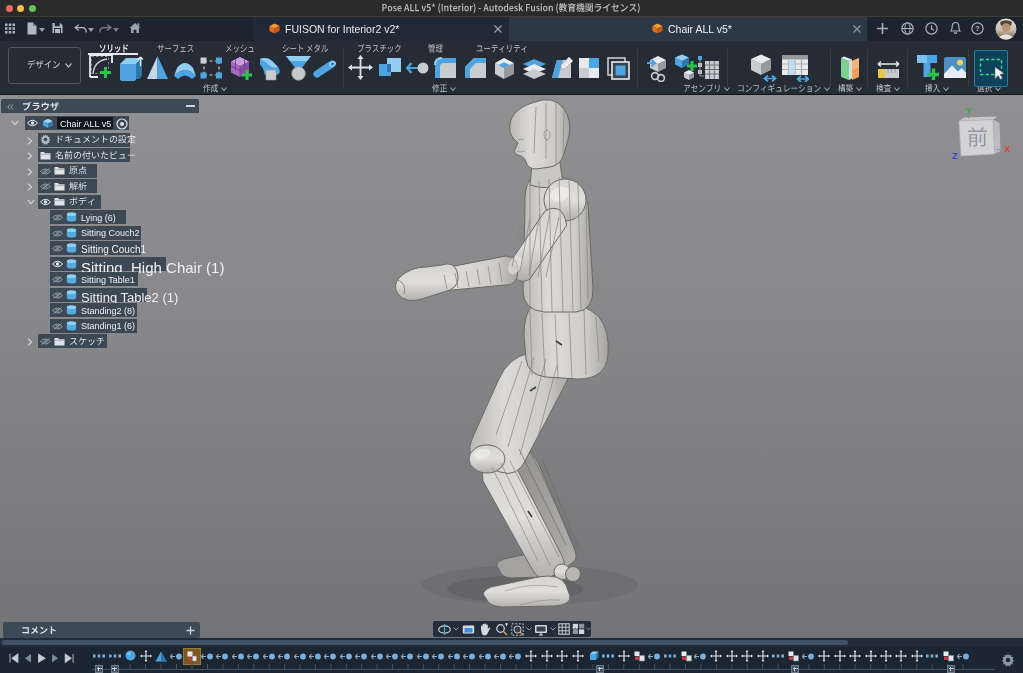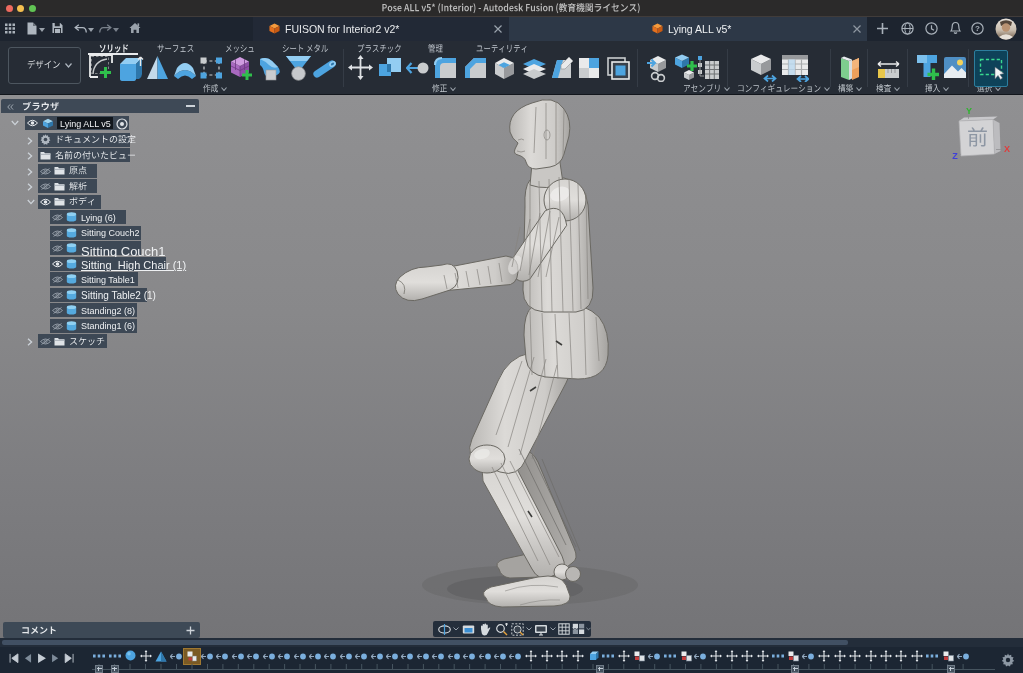--- a/index.html
+++ b/index.html
@@ -73,21 +73,21 @@
     <div class="abs" style="left:285px;top:6px;font-size:10.5px;color:#e8eaec;">FUISON for Interior2 v2*</div>
     <svg class="abs" style="left:493px;top:7px" width="10" height="10" viewBox="0 0 10 10">
       <path d="M1.5 1.5 L8.5 8.5 M8.5 1.5 L1.5 8.5" stroke="#9aa3ad" stroke-width="1.2"></path>
     </svg>
     <div class="abs" style="left:509px;top:0;width:358px;height:24px;background:#2d3847;"></div>
     <svg class="abs" style="left:652px;top:6px" width="11" height="11" viewBox="0 0 12 12">
     <polygon points="6,0.5 11.5,3.2 6,5.9 0.5,3.2" fill="#f49a3c"></polygon>
     <polygon points="0.5,3.2 6,5.9 6,11.5 0.5,8.8" fill="#e4701e"></polygon>
     <polygon points="11.5,3.2 6,5.9 6,11.5 11.5,8.8" fill="#c85a12"></polygon>
     </svg>
-    <div class="abs" style="left:668px;top:6px;font-size:10.5px;color:#eef0f2;">Lying ALL v5*</div>
+    <div class="abs" style="left:668px;top:6px;font-size:10.5px;color:#eef0f2;">Chair ALL v5*</div>
     <svg class="abs" style="left:852px;top:7px" width="10" height="10" viewBox="0 0 10 10">
       <path d="M1.5 1.5 L8.5 8.5 M8.5 1.5 L1.5 8.5" stroke="#8e97a1" stroke-width="1.2"></path>
     </svg>
     <svg class="abs" style="left:876px;top:5px" width="13" height="13" viewBox="0 0 13 13">
       <path d="M6.5 1 V12 M1 6.5 H12" stroke="#a9b1ba" stroke-width="1.6"></path>
     </svg>
     <svg class="abs" style="left:901px;top:5px" width="13" height="13" viewBox="0 0 13 13">
 <circle cx="6.5" cy="6.5" r="5.6" fill="none" stroke="#a9b1ba" stroke-width="1.2"></circle>
 <ellipse cx="6.5" cy="6.5" rx="2.6" ry="5.6" fill="none" stroke="#a9b1ba" stroke-width="1"></ellipse>
 <path d="M1 6.5 H12" stroke="#a9b1ba" stroke-width="1"></path>
@@ -515,21 +515,21 @@
   </svg>
 <svg class="abs" style="left:27px;top:119px" width="11" height="8" viewBox="0 0 11 8">
 <path d="M0.5 4 Q5.5 -1.5 10.5 4 Q5.5 9.5 0.5 4 Z" fill="none" stroke="#e8ebee" stroke-width="1"></path>
     <circle cx="5.5" cy="4" r="1.7" fill="#e8ebee"></circle>
   </svg>
 <svg class="abs" style="left:42px;top:117px" width="12" height="12" viewBox="0 0 12 12">
 <path d="M6 6.6 L1 4.2 L6 1.8 L11 4.2 Z" fill="#9fd4f0"></path>
 <path d="M6 6.6 V11 L1 8.6 V4.2 Z" fill="#4da4e0"></path>
 <path d="M6 6.6 V11 L11 8.6 V4.2 Z" fill="#2e77ab"></path>
   </svg>
-<div class="abs" style="left:60px;top:118.5px;font-size:9px;color:#f0f2f4;white-space:nowrap;">Lying ALL v5</div>
+<div class="abs" style="left:60px;top:118.5px;font-size:9px;color:#f0f2f4;white-space:nowrap;">Chair ALL v5</div>
 <svg class="abs" style="left:116px;top:117.5px" width="12" height="12" viewBox="0 0 12 12">
     <circle cx="6" cy="6" r="5" fill="none" stroke="#dfe3e7" stroke-width="1.2"></circle>
     <circle cx="6" cy="6" r="2" fill="#dfe3e7"></circle>
   </svg>
 <div class="abs" style="left:38px;top:132.5px;width:92px;height:14px;background:#3d4855;"></div>
 <svg class="abs" style="left:27px;top:136.5px" width="6" height="8" viewBox="0 0 6 8">
     <path d="M1 0.8 L4.6 4 L1 7.2" stroke="#ccd2d8" stroke-width="1.3" fill="none"></path>
   </svg>
 <svg class="abs" style="left:40px;top:134.0px" width="11" height="11" viewBox="0 0 11 11">
 <path d="M5.5 0.3 L6.3 1.8 L8 1.3 L8.2 3 L10 3.4 L9.2 5 L10.4 6.3 L8.9 7.2 L9.3 8.9 L7.6 9 L7.2 10.7 L5.5 10 L3.8 10.7 L3.4 9 L1.7 8.9 L2.1 7.2 L0.6 6.3 L1.8 5 L1 3.4 L2.8 3 L3 1.3 L4.7 1.8 Z" fill="#aeb6bf"></path>
@@ -631,31 +631,31 @@
 <div class="abs" style="left:50px;top:241px;width:91px;height:14px;background:#3d4855;"></div>
 <svg class="abs" style="left:52px;top:244px" width="11" height="9" viewBox="0 0 11 9">
 <path d="M0.5 4.5 Q5.5 -0.5 10.5 4.5 Q5.5 9.5 0.5 4.5 Z" fill="none" stroke="#97a0aa" stroke-width="0.9"></path>
     <circle cx="5.5" cy="4.5" r="1.5" fill="none" stroke="#97a0aa" stroke-width="0.8"></circle>
 <path d="M1.5 7.5 L9.5 1.5" stroke="#97a0aa" stroke-width="0.9"></path>
   </svg>
 <svg class="abs" style="left:66px;top:243px" width="11" height="10" viewBox="0 0 11 10">
 <path d="M0.8 2.2 V7.8 Q0.8 9.6 5.5 9.6 Q10.2 9.6 10.2 7.8 V2.2 Z" fill="#55aadf"></path>
 <ellipse cx="5.5" cy="2.2" rx="4.7" ry="1.9" fill="#8fd0f2"></ellipse>
   </svg>
-<div class="abs" style="left:81px;top:243.5px;font-size:13px;color:#eef0f2;white-space:nowrap;">Sitting Couch1</div>
+<div class="abs" style="left:81px;top:243.5px;font-size:10px;color:#eef0f2;white-space:nowrap;">Sitting Couch1</div>
 <div class="abs" style="left:50px;top:256.5px;width:116px;height:14px;background:#3d4855;"></div>
 <svg class="abs" style="left:52px;top:260.0px" width="11" height="8" viewBox="0 0 11 8">
 <path d="M0.5 4 Q5.5 -1.5 10.5 4 Q5.5 9.5 0.5 4 Z" fill="none" stroke="#e8ebee" stroke-width="1"></path>
     <circle cx="5.5" cy="4" r="1.7" fill="#e8ebee"></circle>
   </svg>
 <svg class="abs" style="left:66px;top:258.5px" width="11" height="10" viewBox="0 0 11 10">
 <path d="M0.8 2.2 V7.8 Q0.8 9.6 5.5 9.6 Q10.2 9.6 10.2 7.8 V2.2 Z" fill="#55aadf"></path>
 <ellipse cx="5.5" cy="2.2" rx="4.7" ry="1.9" fill="#8fd0f2"></ellipse>
   </svg>
-<div class="abs" style="left:81px;top:259.0px;font-size:11px;color:#eef0f2;white-space:nowrap;text-decoration:underline;">Sitting_High Chair (1)</div>
+<div class="abs" style="left:81px;top:259.0px;font-size:15px;color:#eef0f2;white-space:nowrap;">Sitting_High Chair (1)</div>
 <div class="abs" style="left:50px;top:272px;width:88px;height:14px;background:#3d4855;"></div>
 <svg class="abs" style="left:52px;top:275px" width="11" height="9" viewBox="0 0 11 9">
 <path d="M0.5 4.5 Q5.5 -0.5 10.5 4.5 Q5.5 9.5 0.5 4.5 Z" fill="none" stroke="#97a0aa" stroke-width="0.9"></path>
     <circle cx="5.5" cy="4.5" r="1.5" fill="none" stroke="#97a0aa" stroke-width="0.8"></circle>
 <path d="M1.5 7.5 L9.5 1.5" stroke="#97a0aa" stroke-width="0.9"></path>
   </svg>
 <svg class="abs" style="left:66px;top:274px" width="11" height="10" viewBox="0 0 11 10">
 <path d="M0.8 2.2 V7.8 Q0.8 9.6 5.5 9.6 Q10.2 9.6 10.2 7.8 V2.2 Z" fill="#55aadf"></path>
 <ellipse cx="5.5" cy="2.2" rx="4.7" ry="1.9" fill="#8fd0f2"></ellipse>
   </svg>
@@ -663,21 +663,21 @@
 <div class="abs" style="left:50px;top:287.5px;width:97px;height:14px;background:#3d4855;"></div>
 <svg class="abs" style="left:52px;top:290.5px" width="11" height="9" viewBox="0 0 11 9">
 <path d="M0.5 4.5 Q5.5 -0.5 10.5 4.5 Q5.5 9.5 0.5 4.5 Z" fill="none" stroke="#97a0aa" stroke-width="0.9"></path>
     <circle cx="5.5" cy="4.5" r="1.5" fill="none" stroke="#97a0aa" stroke-width="0.8"></circle>
 <path d="M1.5 7.5 L9.5 1.5" stroke="#97a0aa" stroke-width="0.9"></path>
   </svg>
 <svg class="abs" style="left:66px;top:289.5px" width="11" height="10" viewBox="0 0 11 10">
 <path d="M0.8 2.2 V7.8 Q0.8 9.6 5.5 9.6 Q10.2 9.6 10.2 7.8 V2.2 Z" fill="#55aadf"></path>
 <ellipse cx="5.5" cy="2.2" rx="4.7" ry="1.9" fill="#8fd0f2"></ellipse>
   </svg>
-<div class="abs" style="left:81px;top:290.0px;font-size:10px;color:#eef0f2;white-space:nowrap;">Sitting Table2 (1)</div>
+<div class="abs" style="left:81px;top:290.0px;font-size:13px;color:#eef0f2;white-space:nowrap;">Sitting Table2 (1)</div>
 <div class="abs" style="left:50px;top:303px;width:87px;height:14px;background:#3d4855;"></div>
 <svg class="abs" style="left:52px;top:306px" width="11" height="9" viewBox="0 0 11 9">
 <path d="M0.5 4.5 Q5.5 -0.5 10.5 4.5 Q5.5 9.5 0.5 4.5 Z" fill="none" stroke="#97a0aa" stroke-width="0.9"></path>
     <circle cx="5.5" cy="4.5" r="1.5" fill="none" stroke="#97a0aa" stroke-width="0.8"></circle>
 <path d="M1.5 7.5 L9.5 1.5" stroke="#97a0aa" stroke-width="0.9"></path>
   </svg>
 <svg class="abs" style="left:66px;top:305px" width="11" height="10" viewBox="0 0 11 10">
 <path d="M0.8 2.2 V7.8 Q0.8 9.6 5.5 9.6 Q10.2 9.6 10.2 7.8 V2.2 Z" fill="#55aadf"></path>
 <ellipse cx="5.5" cy="2.2" rx="4.7" ry="1.9" fill="#8fd0f2"></ellipse>
   </svg>

